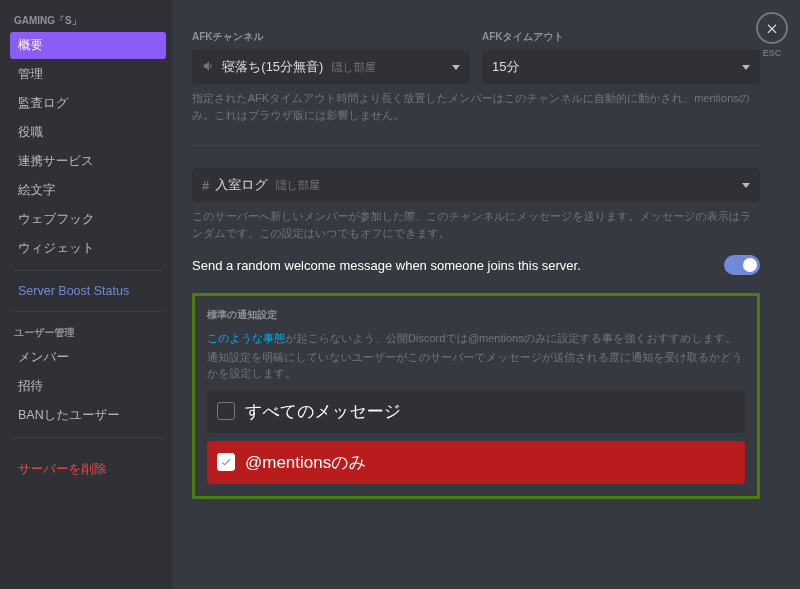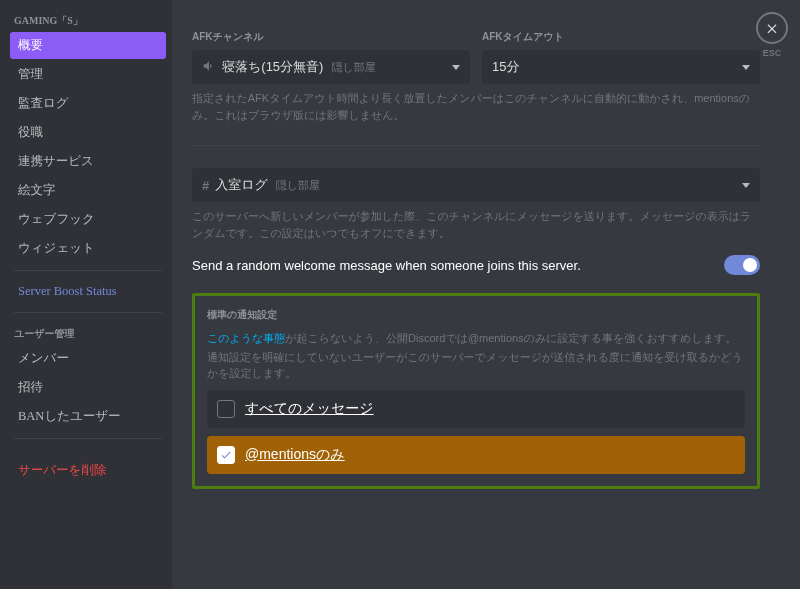--- a/index.html
+++ b/index.html
@@ -15,21 +15,20 @@
   }
   .sidebar {
     width: 172px;
     background: #2f3136;
     padding: 8px 6px 8px 10px;
     display: flex;
     flex-direction: column;
     gap: 2px;
     color: #8e9297;
     font-size: 12.5px;
-    font-family: Liberation Serif, serif;
   }
   .sidebar .section-title {
     text-transform: uppercase;
     font-size: 10px;
     font-weight: 700;
     color: #8e9297;
     margin: 6px 0 2px 4px;
   }
   .sidebar .item {
     padding: 5px 8px;
@@ -165,25 +164,24 @@
   .radio-option {
     background: #2f3136;
     border-radius: 4px;
     padding: 10px;
     display: flex;
     align-items: center;
     gap: 10px;
     margin-top: 8px;
     cursor: pointer;
     color: #fff;
-    font-size: 14px;
-    text-decoration: underline;
+    font-size: 17px;
   }
   .radio-option.selected {
-    background: #a16207;
+    background: #b91c1c;
   }
   .checkbox {
     width: 18px;
     height: 18px;
     border: 1.5px solid #72767d;
     border-radius: 3px;
     display: flex;
     align-items: center;
     justify-content: center;
     flex-shrink: 0;

